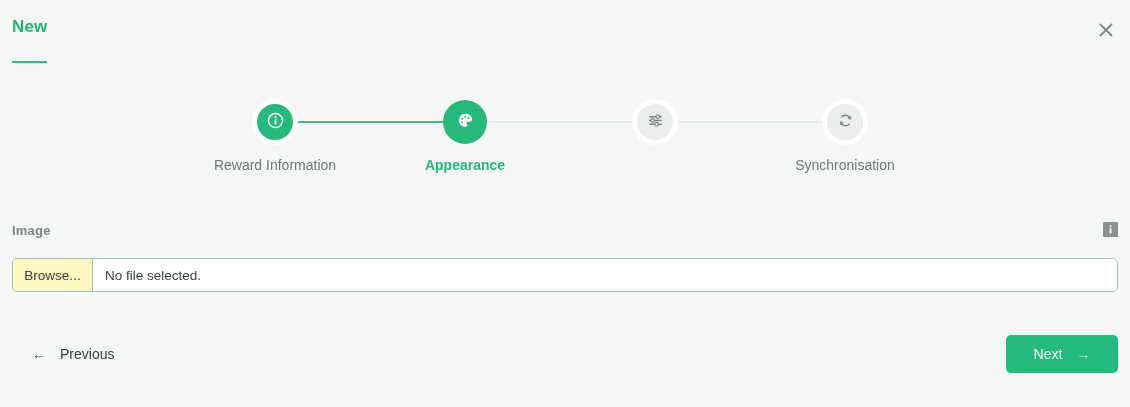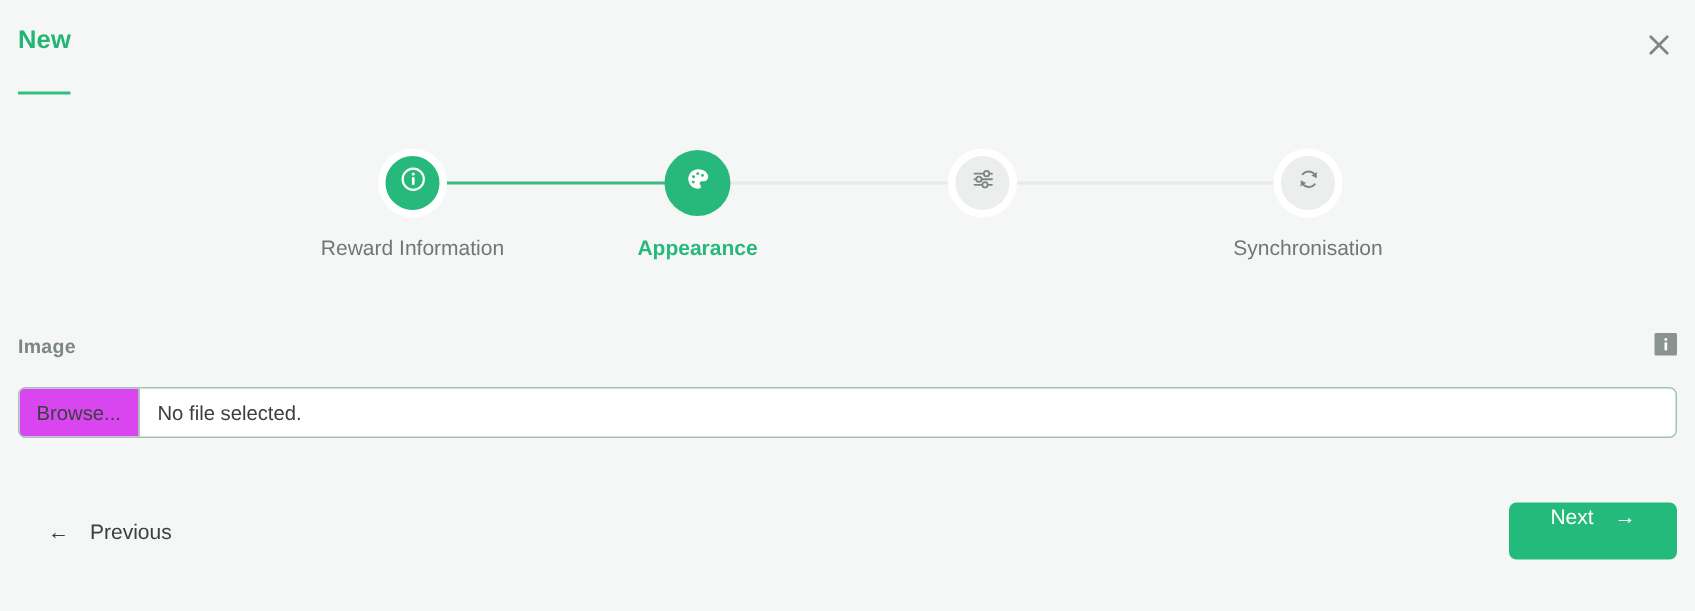--- a/index.html
+++ b/index.html
@@ -174,21 +174,21 @@
     overflow: hidden;
   }
   .browse-btn {
     width: 80px;
     display: flex;
     align-items: center;
     justify-content: center;
     font-size: 13.5px;
     color: #3a4040;
     border-right: 1px solid #9fc5b2;
-    background: #d946ef;
+    background: #fef9c3;
     cursor: pointer;
     box-sizing: border-box;
   }
   .file-name {
     flex: 1;
     display: flex;
     align-items: center;
     padding-left: 12px;
     font-size: 13.5px;
     color: #3a4040;
@@ -225,20 +225,21 @@
     top: 5px;
     width: 112px;
     height: 38px;
     background: #24ba7b;
     border: none;
     border-radius: 5px;
     color: #ffffff;
     font-size: 14px;
     font-family: "Liberation Sans", sans-serif;
     display: flex;
+    align-items: center;
     justify-content: center;
     gap: 14px;
     cursor: pointer;
   }
 </style>
 </head>
 <body>
 
 <div class="tabbar">
   <div class="tab">New</div>
@@ -300,21 +301,21 @@
               </g>
               <circle cx="12.6" cy="5.6" r="2.1" fill="#eceeee" stroke="#7d8686" stroke-width="1.4"></circle>
               <circle cx="6.6" cy="10" r="2.1" fill="#eceeee" stroke="#7d8686" stroke-width="1.4"></circle>
               <circle cx="11.4" cy="14.4" r="2.1" fill="#eceeee" stroke="#7d8686" stroke-width="1.4"></circle>
             </svg>
           </span>
         </div>
       </div>
     </div>
 
-    <div class="step" style="left:592px;">
+    <div class="step" style="left:565px;">
       <div class="step-circle-wrap">
         <div class="step-circle todo">
           <span>
             <svg width="17" height="17" viewBox="0 0 20 20" aria-hidden="true">
               <g fill="none" stroke="#7d8686" stroke-width="1.6" stroke-linecap="round">
                 <path d="M15.6 8.2A6 6 0 0 0 5.3 6.0"></path>
                 <path d="M4.4 11.8A6 6 0 0 0 14.7 14.0"></path>
               </g>
               <path d="M16.6 4.4 L15.9 8.7 L11.9 7.3 Z" fill="#7d8686"></path>
               <path d="M3.4 15.6 L4.1 11.3 L8.1 12.7 Z" fill="#7d8686"></path>

